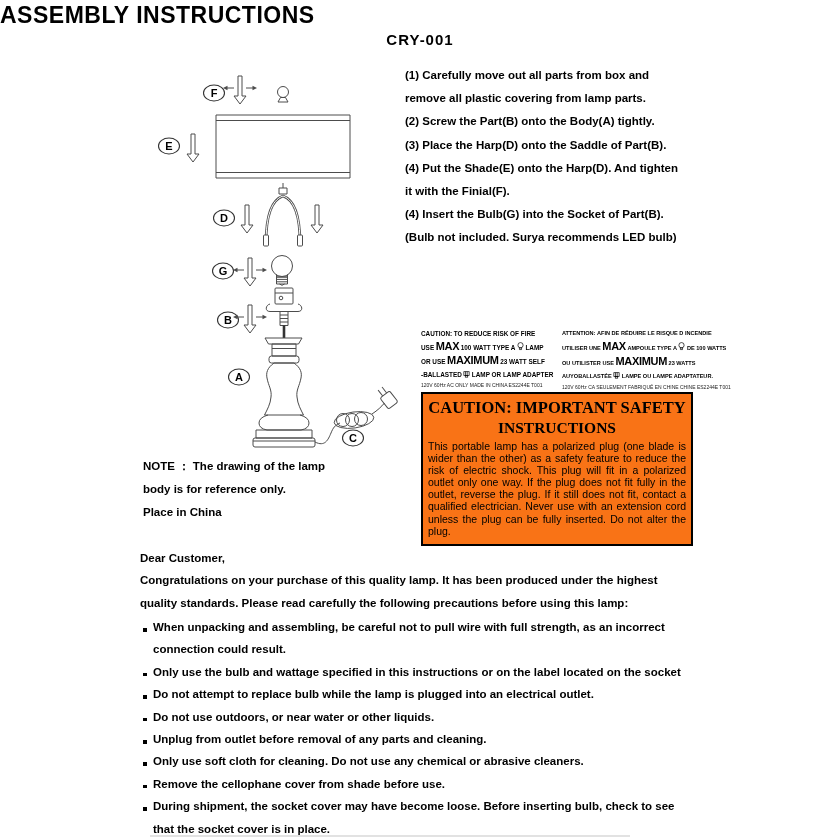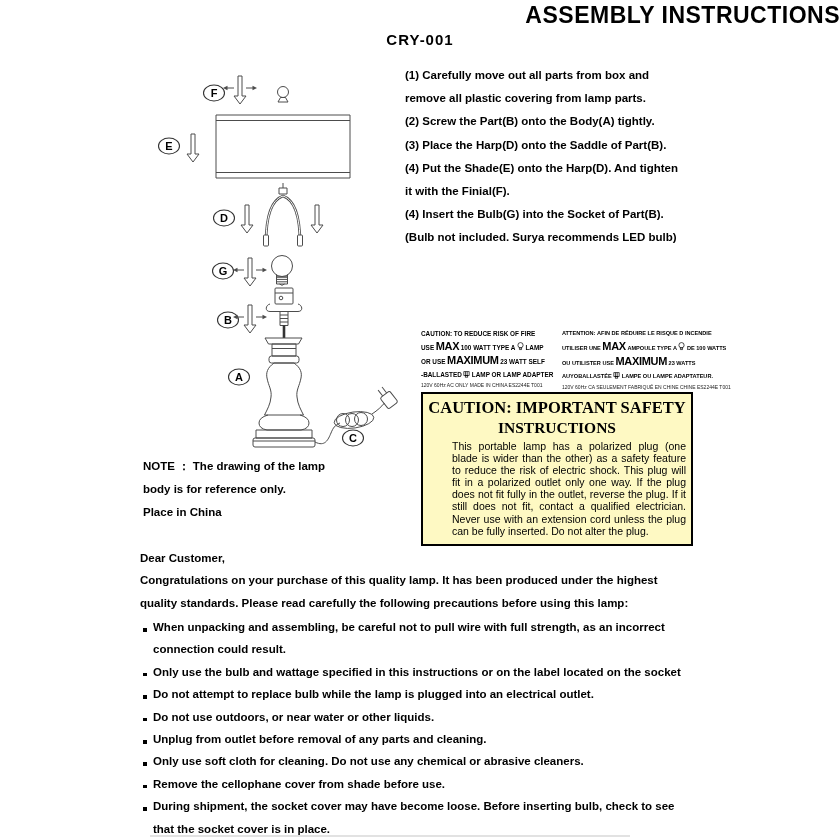--- a/index.html
+++ b/index.html
@@ -2,21 +2,21 @@
 <html><head>
 <meta charset="utf-8">
 <style>
   html,body{margin:0;padding:0;}
   body{
     width:840px;height:840px;background:#ffffff;position:relative;overflow:hidden;
     font-family:"Liberation Sans", sans-serif;color:#000;
   }
   .abs{position:absolute;}
   
-  .title{top:2px;left:0;width:840px;text-align:right;font-size:23px;font-weight:bold;letter-spacing:0.5px;}
+  .title{top:2px;left:0;width:840px;text-align:left;font-size:23px;font-weight:bold;letter-spacing:0.5px;}
   .model{top:31px;left:0;width:840px;text-align:center;font-size:15px;font-weight:bold;letter-spacing:1px;}
   
   .diagram{left:135px;top:70px;}
   .diagram *{vector-effect:non-scaling-stroke;}
   .dg{stroke:#4c4c4c;fill:none;stroke-width:1;}
   .dg-fill{stroke:#4c4c4c;fill:#ffffff;stroke-width:1;}
   .lbl-e{stroke:#333;fill:#fff;stroke-width:1.1;}
   .lbl-t{font-size:11px;font-weight:bold;fill:#000;text-anchor:middle;font-family:"Liberation Sans",sans-serif;}
   
   .steps{left:405px;top:64px;width:420px;}
@@ -26,24 +26,24 @@
   .cl-col{font-weight:bold;}
   .cl-col.en{width:135px;}
   .cl-col.fr{width:143px;}
   .cl-line{line-height:13px;white-space:nowrap;font-size:6.4px;letter-spacing:0;}
   .fr .cl-line{font-size:5.6px;}
   .cl-line > *{margin-right:1.5px;vertical-align:baseline;}
   .cl-big{font-size:11px;letter-spacing:-0.3px;}
   .cl-fine{font-size:5px;font-weight:normal;line-height:7px;white-space:nowrap;color:#222;margin-top:1px;}
   .bulb-ic,.cfl-ic{display:inline-block;vertical-align:baseline;position:relative;top:1px;}
   
-  .safety{left:421px;top:392px;width:258px;border:2px solid #000;padding:3px 5px 7px 5px;background:#fef9c3;}
+  .safety{left:421px;top:392px;width:258px;border:2px solid #000;padding:3px 5px 7px 5px;background:#f97316;}
   .safety-t1{font-family:"Liberation Serif",serif;font-size:16.5px;font-weight:bold;text-align:center;line-height:21px;}
   .safety-t2{font-family:"Liberation Serif",serif;font-size:15.5px;font-weight:bold;text-align:center;line-height:20px;}
-  .safety-body{font-size:10.5px;line-height:12.1px;text-align:justify;margin-top:2px;margin-left:24px;}
+  .safety-body{font-size:10.5px;line-height:12.1px;text-align:justify;margin-top:2px;}
   
   .note{left:143px;top:455px;width:300px;}
   .note div{font-size:11.5px;font-weight:bold;line-height:23px;}
   
   .customer{left:140px;top:547px;width:600px;}
   .customer div{font-size:11.5px;font-weight:bold;line-height:22.4px;white-space:nowrap;}
   
   .precautions{left:140px;top:616px;width:600px;}
   .pi{position:relative;padding-left:13px;}
   .pi::before{content:"";position:absolute;left:3px;top:12px;width:3.5px;height:3.5px;background:#000;}

